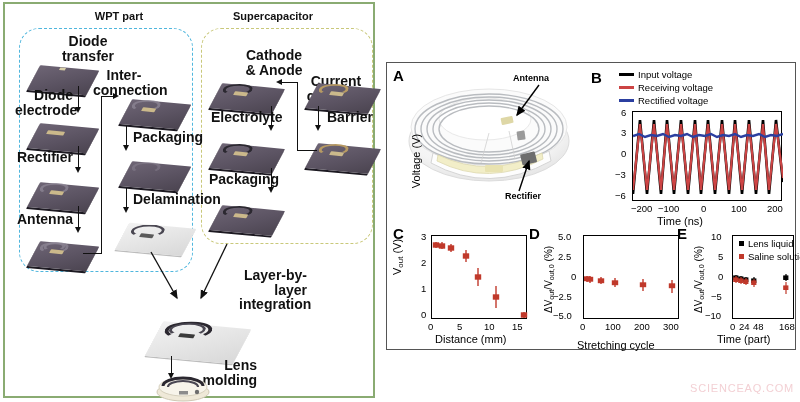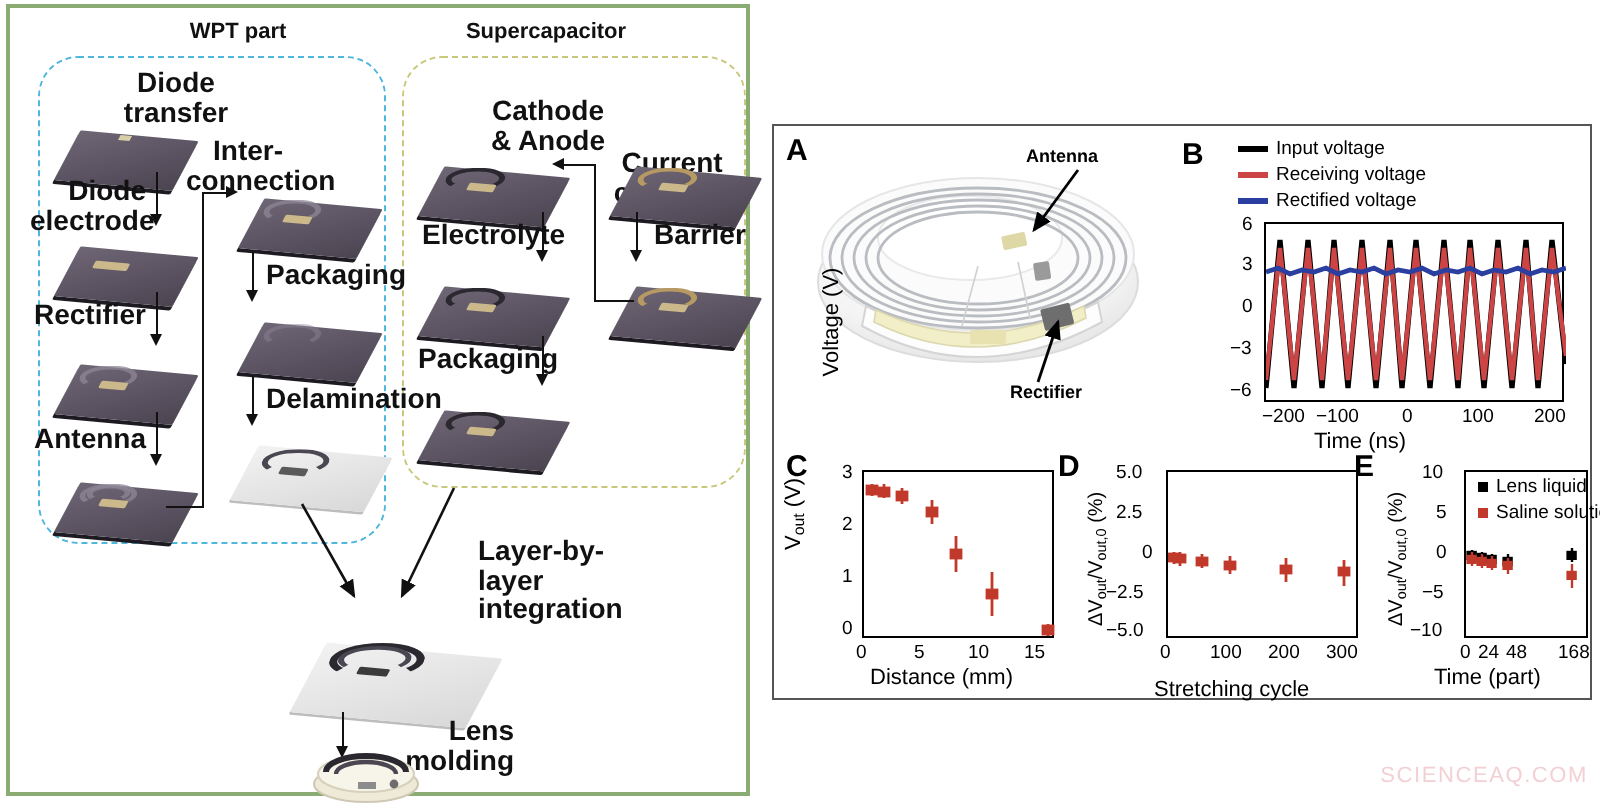--- a/index.html
+++ b/index.html
@@ -273,21 +273,21 @@
     <svg style="position:absolute; left:0; top:232px; width:372px; height:80px;">
       <defs>
         <marker id="ah" markerWidth="8" markerHeight="8" refX="6" refY="3" orient="auto">
           <path d="M0,0 L7,3 L0,6 z" fill="#111"></path>
         </marker>
       </defs>
       <line x1="146" y1="16" x2="172" y2="62" stroke="#111" stroke-width="1.3" marker-end="url(#ah)"></line>
       <line x1="222" y1="8" x2="196" y2="62" stroke="#111" stroke-width="1.3" marker-end="url(#ah)"></line>
     </svg>
 
-    <div class="lbl" style="left:206px; top:264px; width:96px; text-align:left;padding-left:28px;">Layer-by-layer
+    <div class="lbl" style="left:206px; top:264px; width:96px; text-align:right;padding-left:28px;">Layer-by-layer
 integration</div>
 
     <div class="tile clear" style="left:140px; top:296px; width:92px; height:56px;">
       <div class="top"></div>
       <div class="ring" style="left:18%; top:20%; width:52%; height:50%; border-width:4px;"></div>
       <div class="ring dark2" style="left:24%; top:26%; width:40%; height:38%; border-width:3px;"></div>
       <div class="pad" style="background:#3b3b3b; left:36%; top:56%; width:16px;"></div>
     </div>
 
     <div class="arrow-v" style="left:166px; top:352px; height:18px;"></div>

